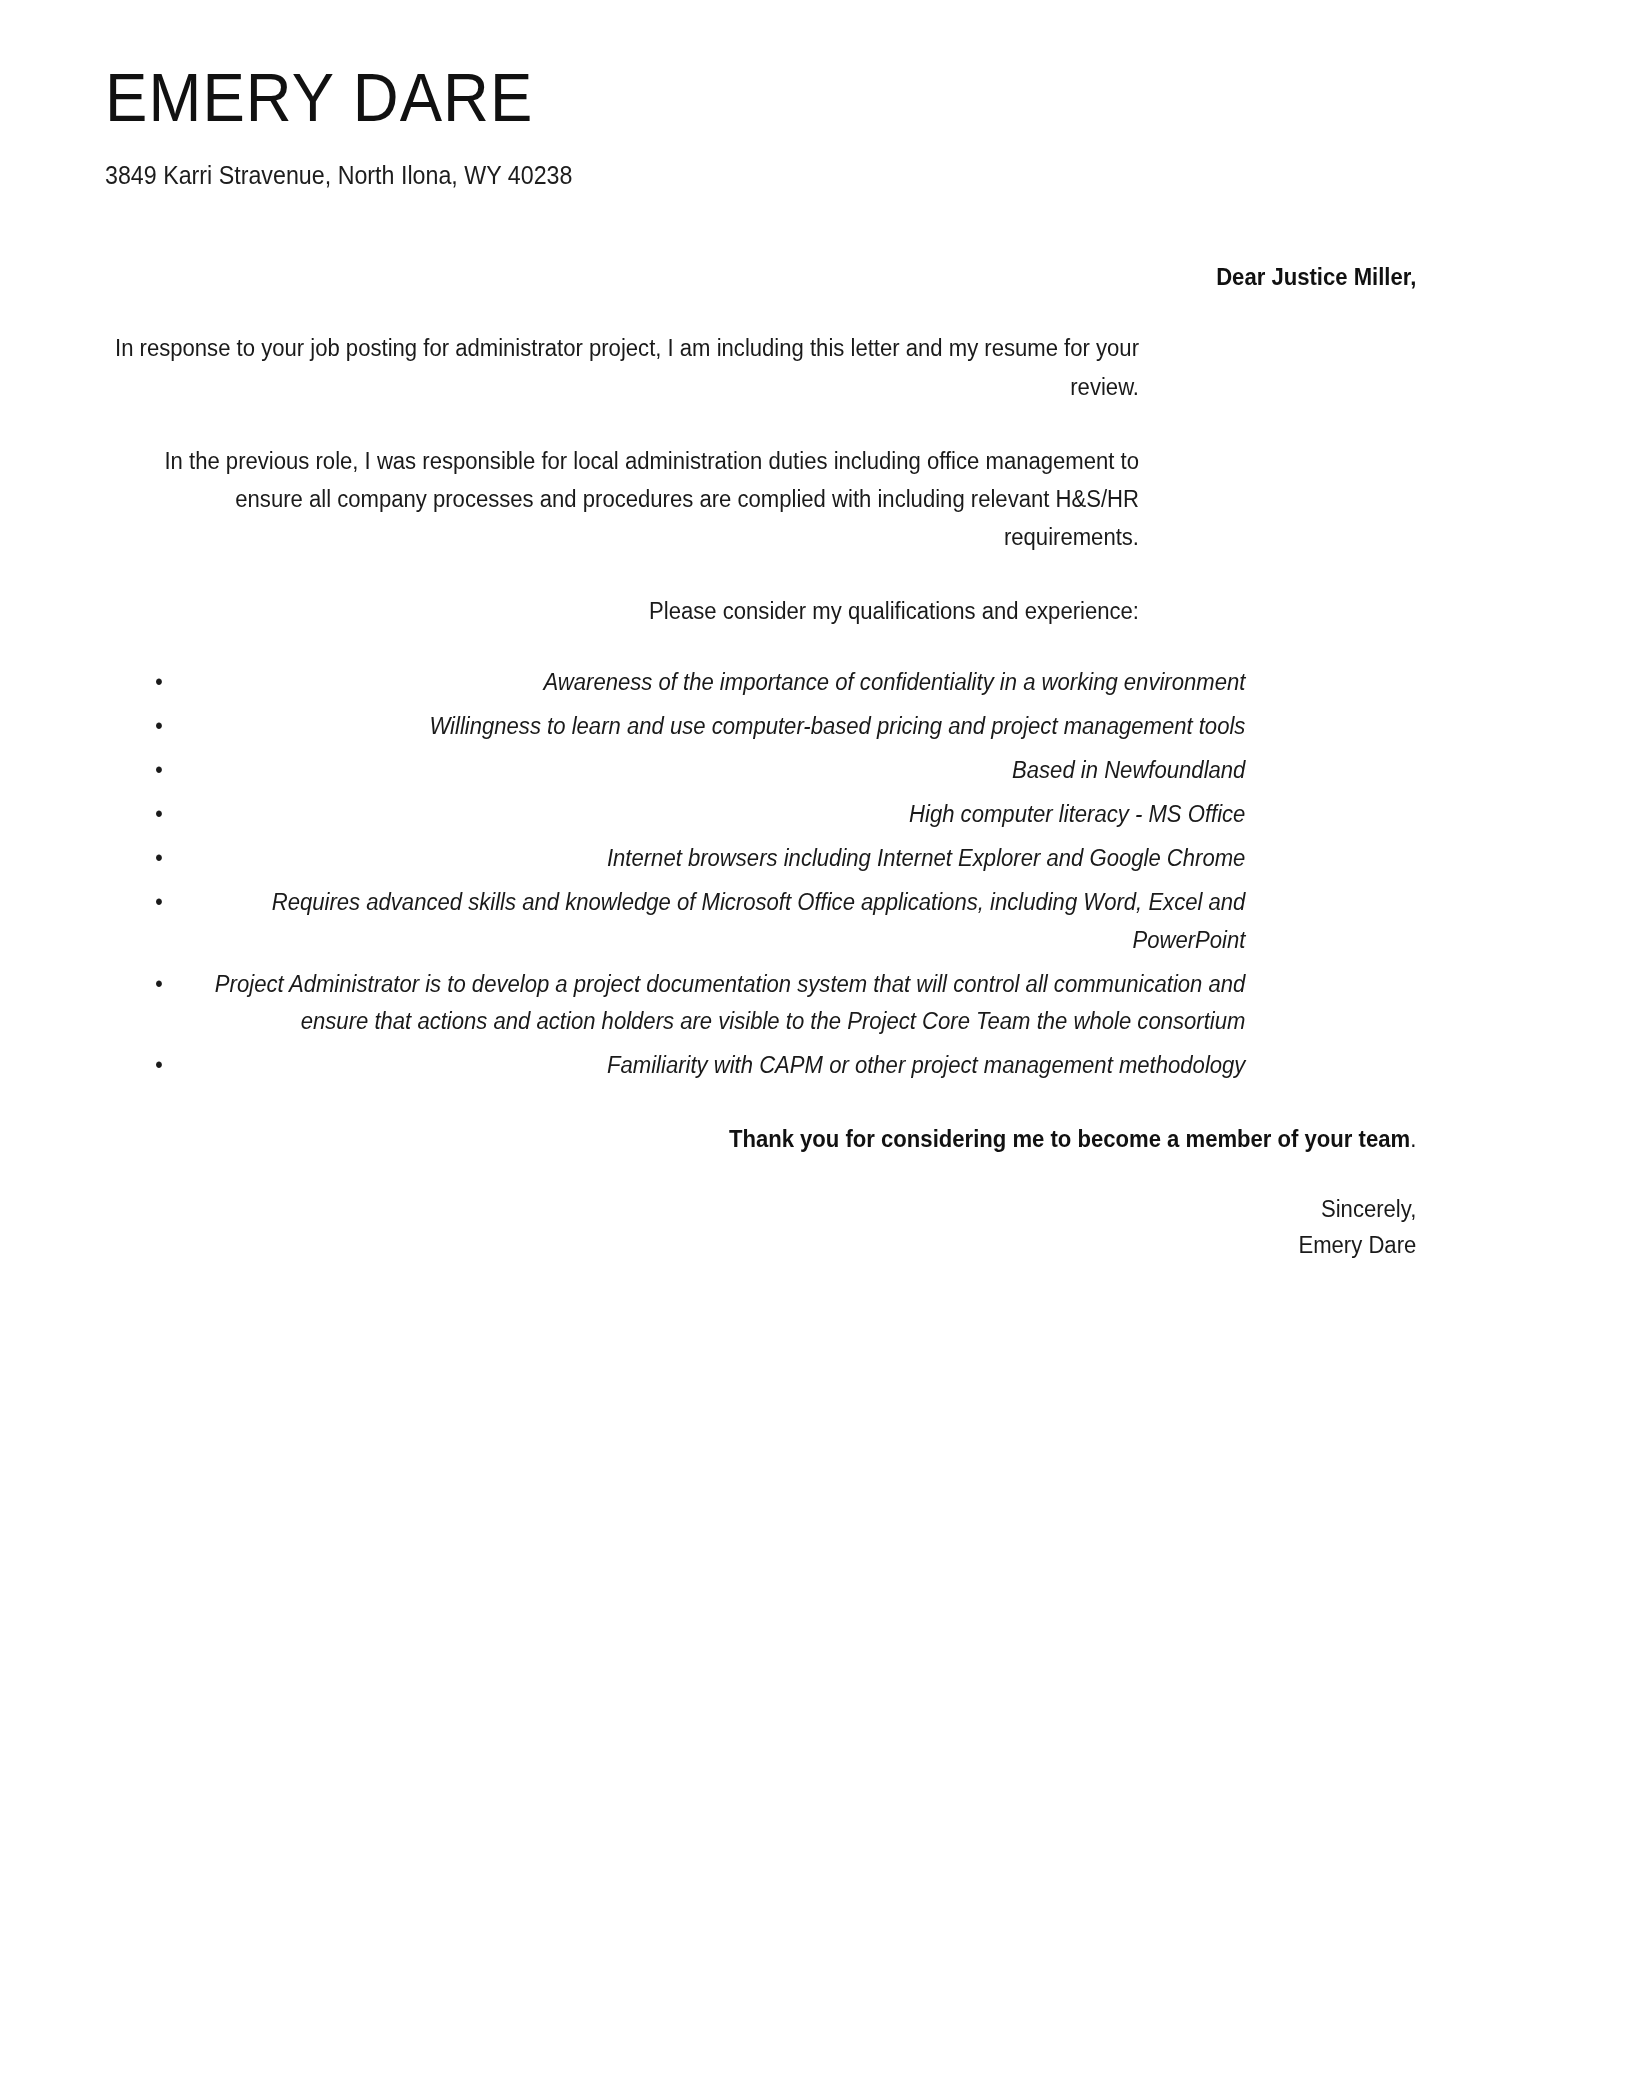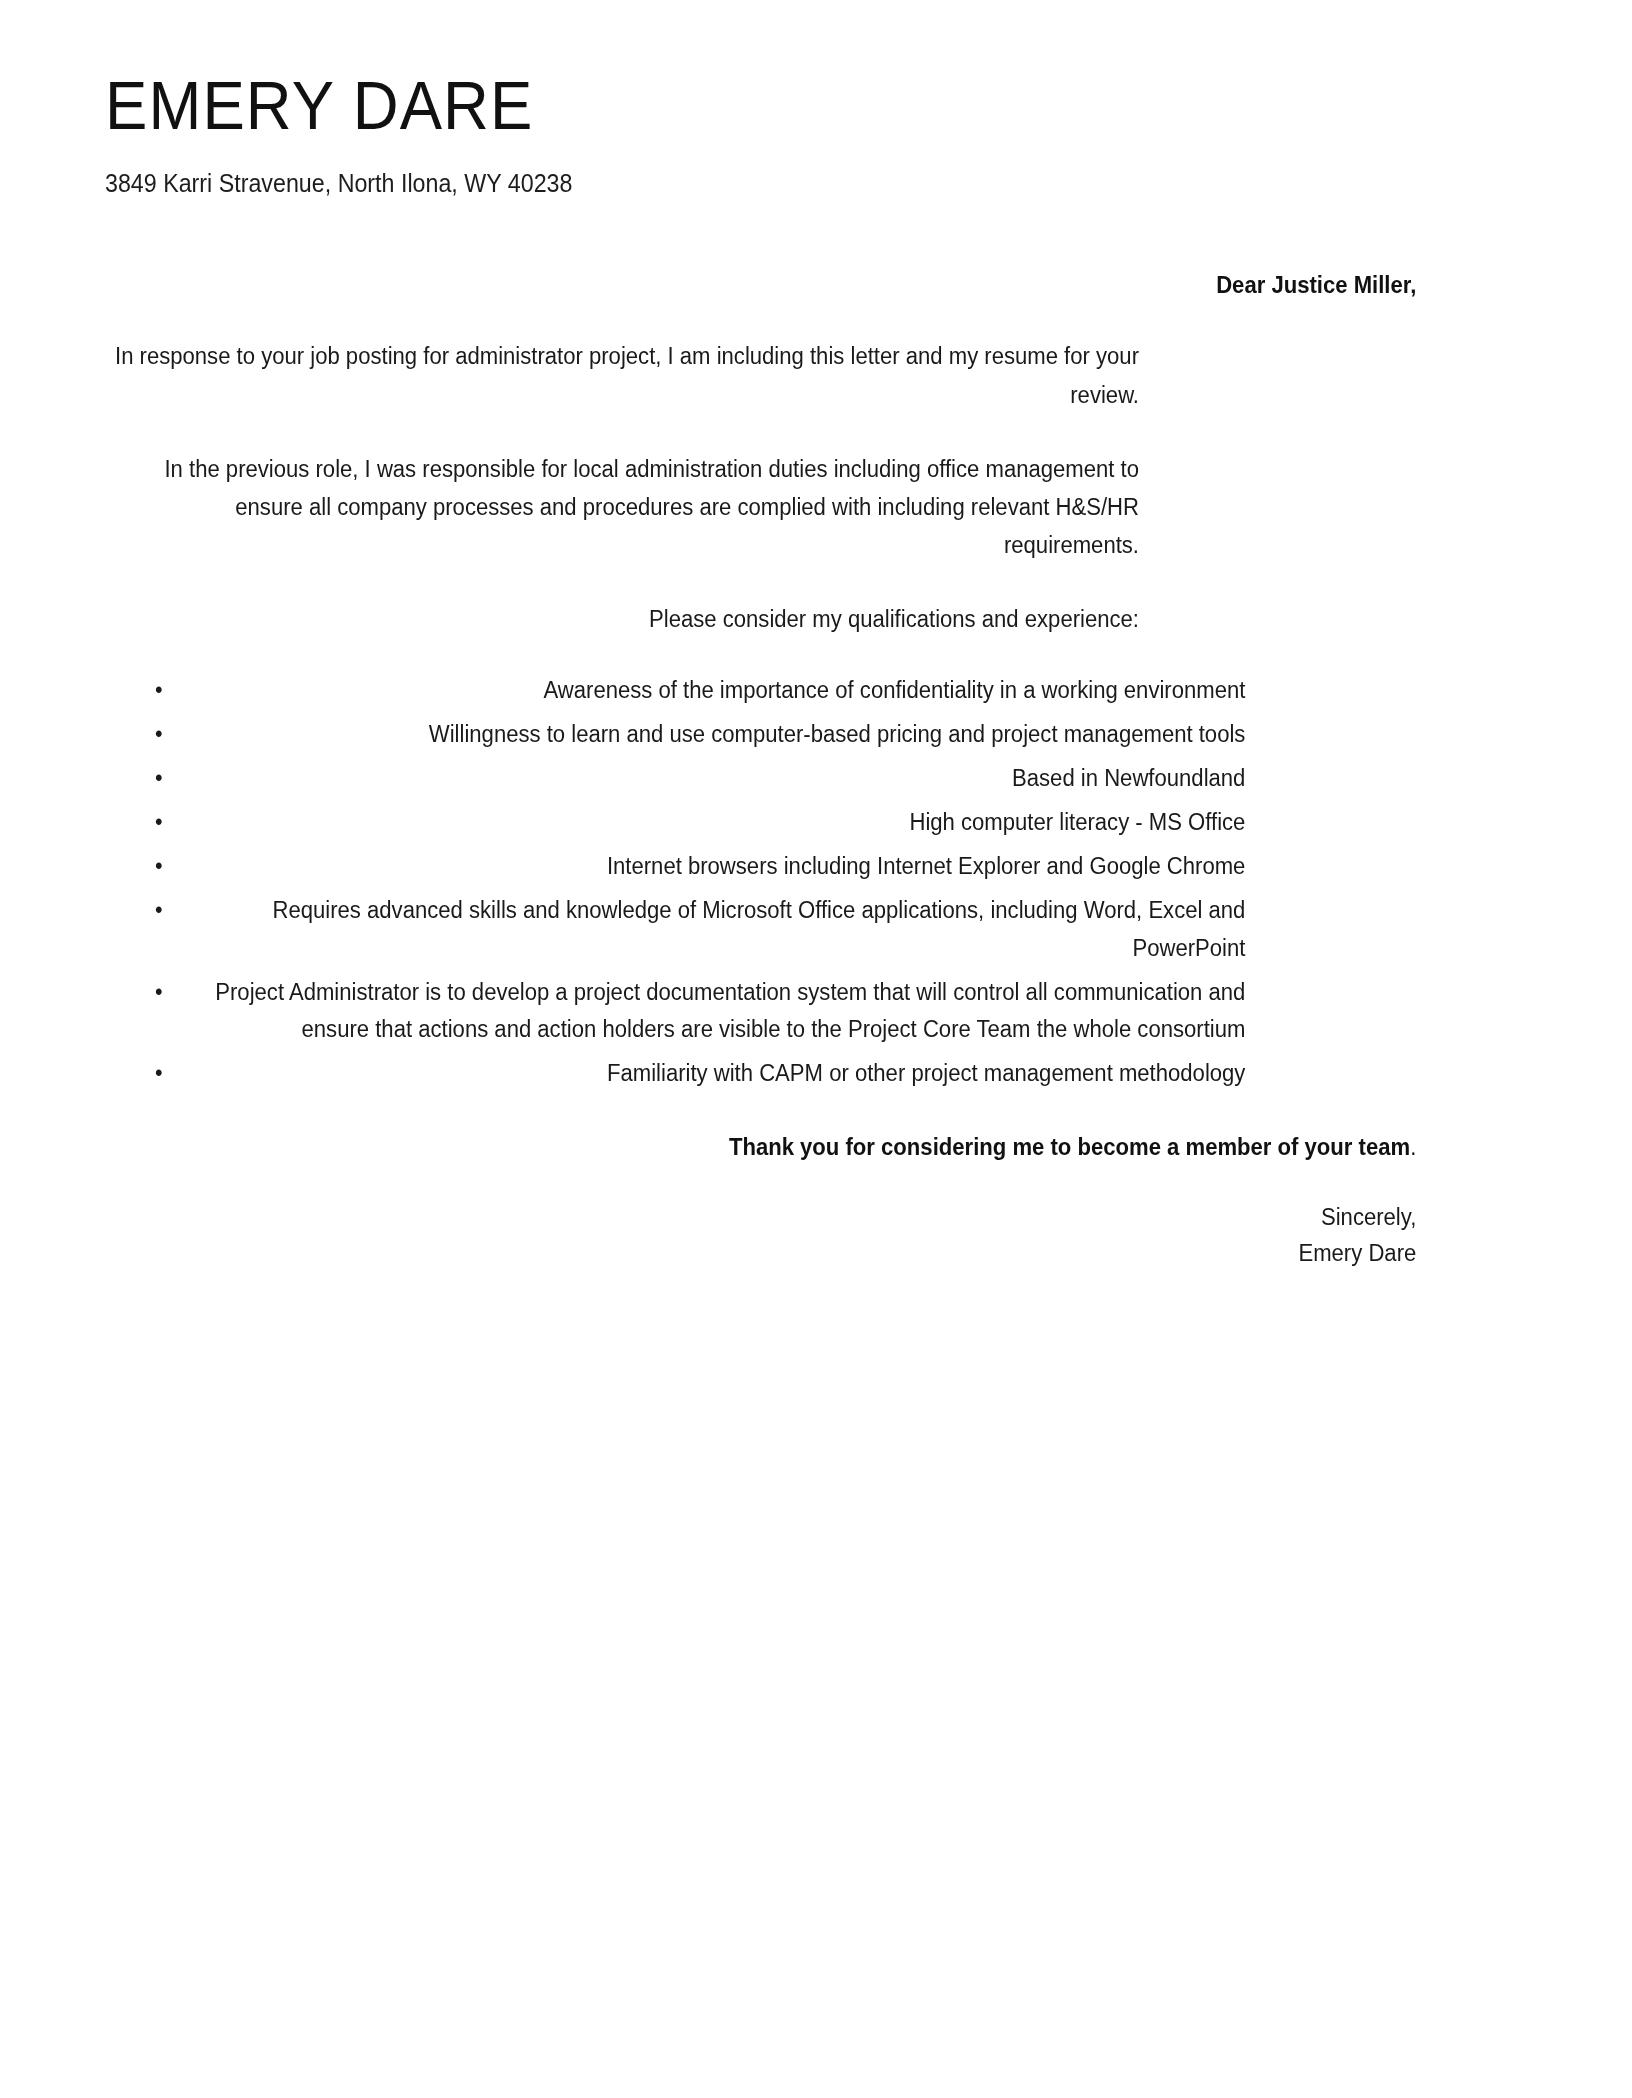--- a/index.html
+++ b/index.html
@@ -15,21 +15,21 @@
     position: relative;
     width: 1632px;
     height: 2098px;
     background: #ffffff;
     box-sizing: border-box;
     overflow: hidden;
   }
   .content {
     position: absolute;
     left: 105px;
-    top: 8px;
+    top: 0;
     width: 1430px;
   }
   .name-header {
     font-size: 69px;
     font-weight: 300;
     letter-spacing: 1.2px;
     color: #111111;
     margin: 0;
     padding-top: 62px;
     line-height: 1.05;
@@ -71,20 +71,21 @@
     width: 1100px;
   }
   .para.tight {
     margin-bottom: 34px;
   }
   ul.qual-list {
     margin: 0 0 42px 0;
     padding: 0 0 0 50px;
     list-style: none;
     width: 1160px;
+    font-style: italic;
   }
   ul.qual-list li {
     position: relative;
     font-size: 23.5px;
     font-weight: 400;
     color: #1a1a1a;
     line-height: 1.58;
     margin: 0 0 7px 0;
     padding-left: 19px;
     transform: scaleX(0.94);

